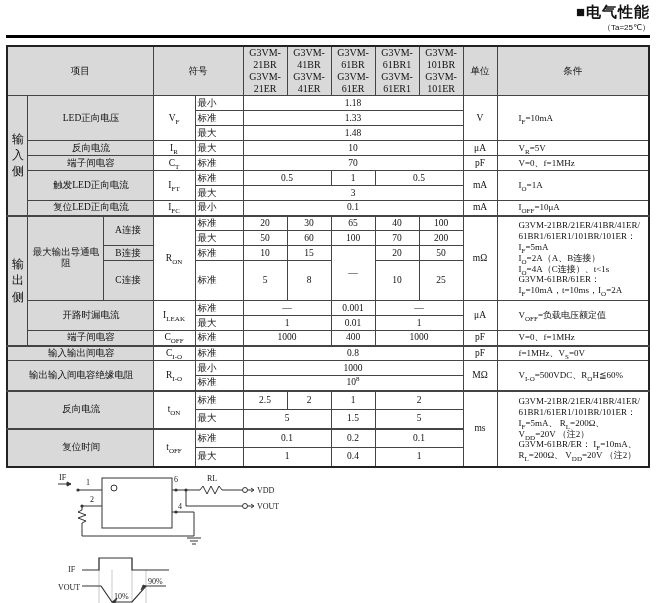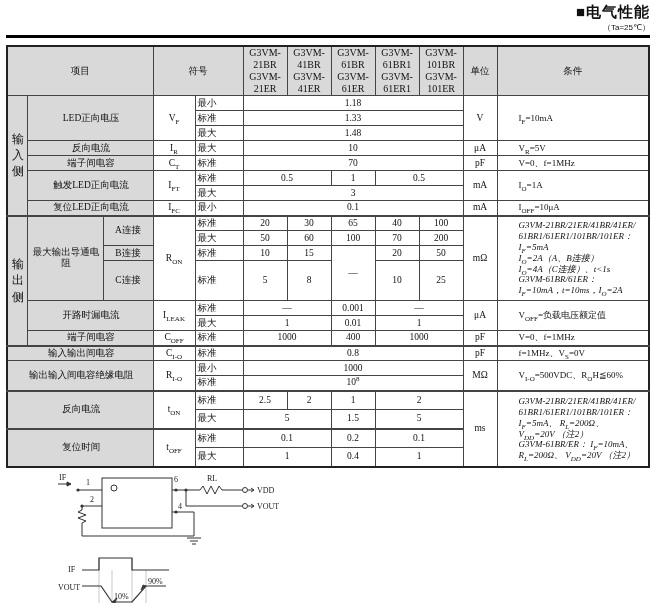--- a/index.html
+++ b/index.html
@@ -13,21 +13,21 @@
   td{border:1px solid #444;padding:0 2px;text-align:center;vertical-align:middle;line-height:1.15;overflow:hidden;}
   tr{height:15px;}
   tr.hdr{height:30px;}
   tr.tall{height:40px;}
   tr.time{height:19px;}
   tr.thick>td{border-top-width:2px;}
   .gray{background:#d9d9d9;}
   .item{text-align:center;padding-left:4px;}
   .qual{text-align:left;}
   .cond{text-align:left;padding-left:21px;font-size:9px;line-height:1.2;}
-  .cond div{white-space:nowrap;font-style:italic;}
+  .cond div{white-space:nowrap;}
   .mdl{font-size:10px;line-height:1.2;padding:0 1px;}
   .vert{width:20px;padding:9px 4px;word-break:break-all;line-height:1.35;font-size:12px;}
   sub,sup{font-size:7px;line-height:0;}
   .note{font-size:9.5px;margin:4px 0 2px 2px;}
   svg{display:block;}
   svg text{font-family:"Liberation Serif","DejaVu Serif",serif;}
   .diagram{margin-left:48px;}
 </style>
 </head>
 <body>

